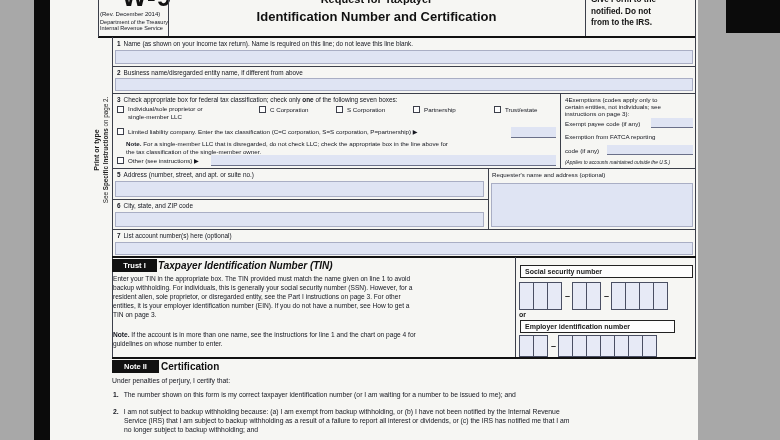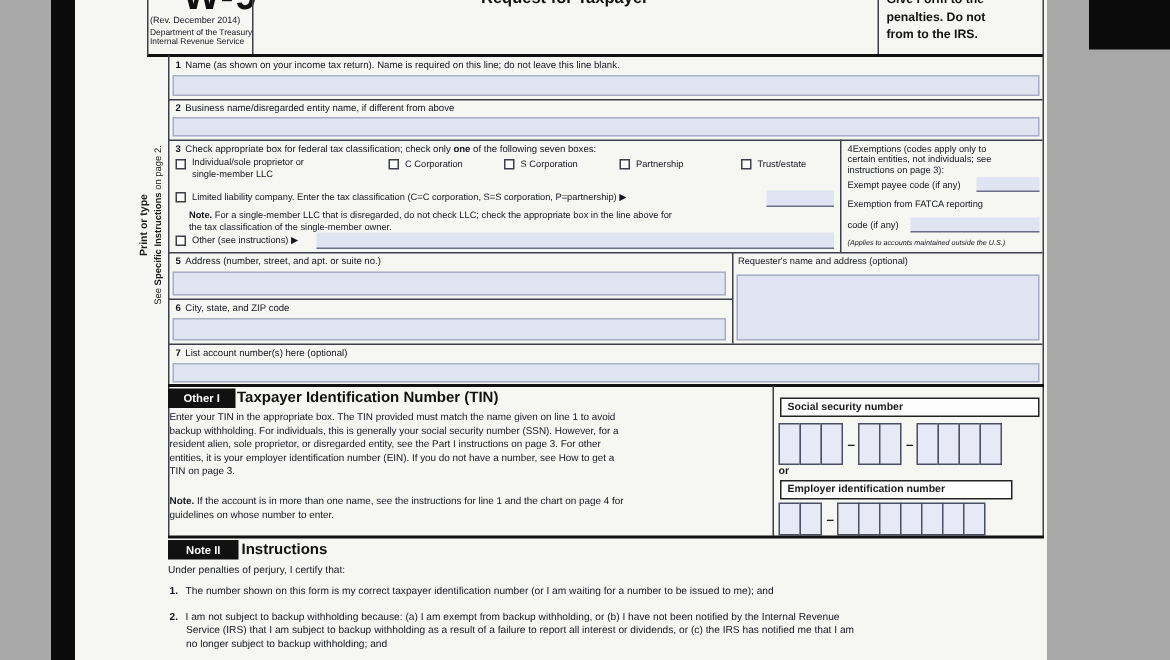--- a/index.html
+++ b/index.html
@@ -48,24 +48,25 @@
   <div class="abs strip"></div>
   <div class="abs corner"></div>
 
   <div class="abs hdr-big" style="left:122px;top:-18px;">W-9</div>
   <div class="abs hdr-small" style="left:100px;top:11px;">(Rev. December 2014)</div>
   <div class="abs hdr-small" style="left:100px;top:19px;font-size:5.6px;">Department of the Treasury</div>
   <div class="abs hdr-small" style="left:100px;top:25px;font-size:5.6px;">Internal Revenue Service</div>
 
   <div class="abs vline" style="left:168px;top:0;height:37px;"></div>
   <div class="abs ttl" style="left:170px;top:-7px;width:413px;font-size:11px;">Request for Taxpayer</div>
+  <div class="abs ttl" style="left:170px;top:9px;width:413px;font-size:13px;">Identification Number and Certification</div>
   <div class="abs vline" style="left:585px;top:0;height:37px;"></div>
 
   <div class="abs give" style="left:591px;top:-6px;">Give Form to the</div>
-  <div class="abs give" style="left:591px;top:6px;">penalties. Do not</div>
+  <div class="abs give" style="left:591px;top:6px;">notified. Do not</div>
   <div class="abs give" style="left:591px;top:17px;">from to the IRS.</div>
 
   <div class="abs hline heavy" style="left:98px;top:36px;width:598px;"></div>
   <div class="abs vline" style="left:98px;top:0;height:37px;"></div>
 
   <div class="abs side" style="left:7px;top:140px;">
     <div class="l1">Print or type</div>
     <div class="l2"><span>See </span><span class="b">Specific Instructions</span><span> on page 2.</span></div>
   </div>
 
@@ -129,22 +130,22 @@
   <div class="abs tiny" style="left:492px;top:171px;">Requester's name and address (optional)</div>
   <div class="abs fld" style="left:491px;top:183px;width:202px;height:44px;"></div>
 
   <div class="abs lbl" style="left:117px;top:202px;"><span class="n">6</span><span>City, state, and ZIP code</span></div>
   <div class="abs fld" style="left:115px;top:212px;width:369px;height:15px;"></div>
 
   <div class="abs lbl" style="left:117px;top:232px;"><span class="n">7</span><span>List account number(s) here (optional)</span></div>
   <div class="abs fld" style="left:115px;top:242px;width:578px;height:13px;"></div>
 
   <div class="abs hline heavy" style="left:112px;top:256px;width:584px;"></div>
-  <div class="abs badge" style="left:112px;top:259px;width:45px;height:13px;">Other I</div>
-  <div class="abs ptitle" style="left:158px;top:260px;">Taxpayer Identification Number (TIN)</div>
+  <div class="abs badge" style="left:112px;top:259px;width:45px;height:13px;">Trust I</div>
+  <div class="abs ptitle" style="left:158px;top:260px;font-style:italic;">Taxpayer Identification Number (TIN)</div>
 
   <div class="abs body-txt" style="left:113px;top:274px;">
     <div>Enter your TIN in the appropriate box. The TIN provided must match the name given on line 1 to avoid</div>
     <div>backup withholding. For individuals, this is generally your social security number (SSN). However, for a</div>
     <div>resident alien, sole proprietor, or disregarded entity, see the Part I instructions on page 3. For other</div>
     <div>entities, it is your employer identification number (EIN). If you do not have a number, see How to get a</div>
     <div>TIN on page 3.</div>
   </div>
   <div class="abs body-txt" style="left:113px;top:330px;">
     <div><span class="b">Note.</span><span> If the account is in more than one name, see the instructions for line 1 and the chart on page 4 for</span></div>
@@ -187,21 +188,21 @@
         <span class="cell" style="height:22px;"></span>
         <span class="cell" style="height:22px;"></span>
         <span class="cell" style="height:22px;"></span>
         <span class="cell" style="height:22px;"></span>
         <span class="cell" style="height:22px;"></span>
       </div>
   </div>
 
   <div class="abs hline heavy" style="left:112px;top:357px;width:584px;"></div>
   <div class="abs badge" style="left:112px;top:360px;width:47px;height:13px;">Note II</div>
-  <div class="abs ptitle" style="left:147px;top:361px;padding-left:14px;">Instructions</div>
+  <div class="abs ptitle" style="left:147px;top:361px;padding-left:14px;">Certification</div>
 
   <div class="abs cert" style="left:112px;top:376px;">Under penalties of perjury, I certify that:</div>
 
   <div class="abs cert" style="left:113px;top:390px;"><span class="b" style="margin-right:5px;">1.</span><span>The number shown on this form is my correct taxpayer identification number (or I am waiting for a number to be issued to me); and</span></div>
 
   <div class="abs cert" style="left:113px;top:407px;">
     <div><span class="b" style="margin-right:5px;">2.</span><span>I am not subject to backup withholding because: (a) I am exempt from backup withholding, or (b) I have not been notified by the Internal Revenue</span></div>
     <div style="padding-left:11px;">Service (IRS) that I am subject to backup withholding as a result of a failure to report all interest or dividends, or (c) the IRS has notified me that I am</div>
     <div style="padding-left:11px;">no longer subject to backup withholding; and</div>
   </div>

